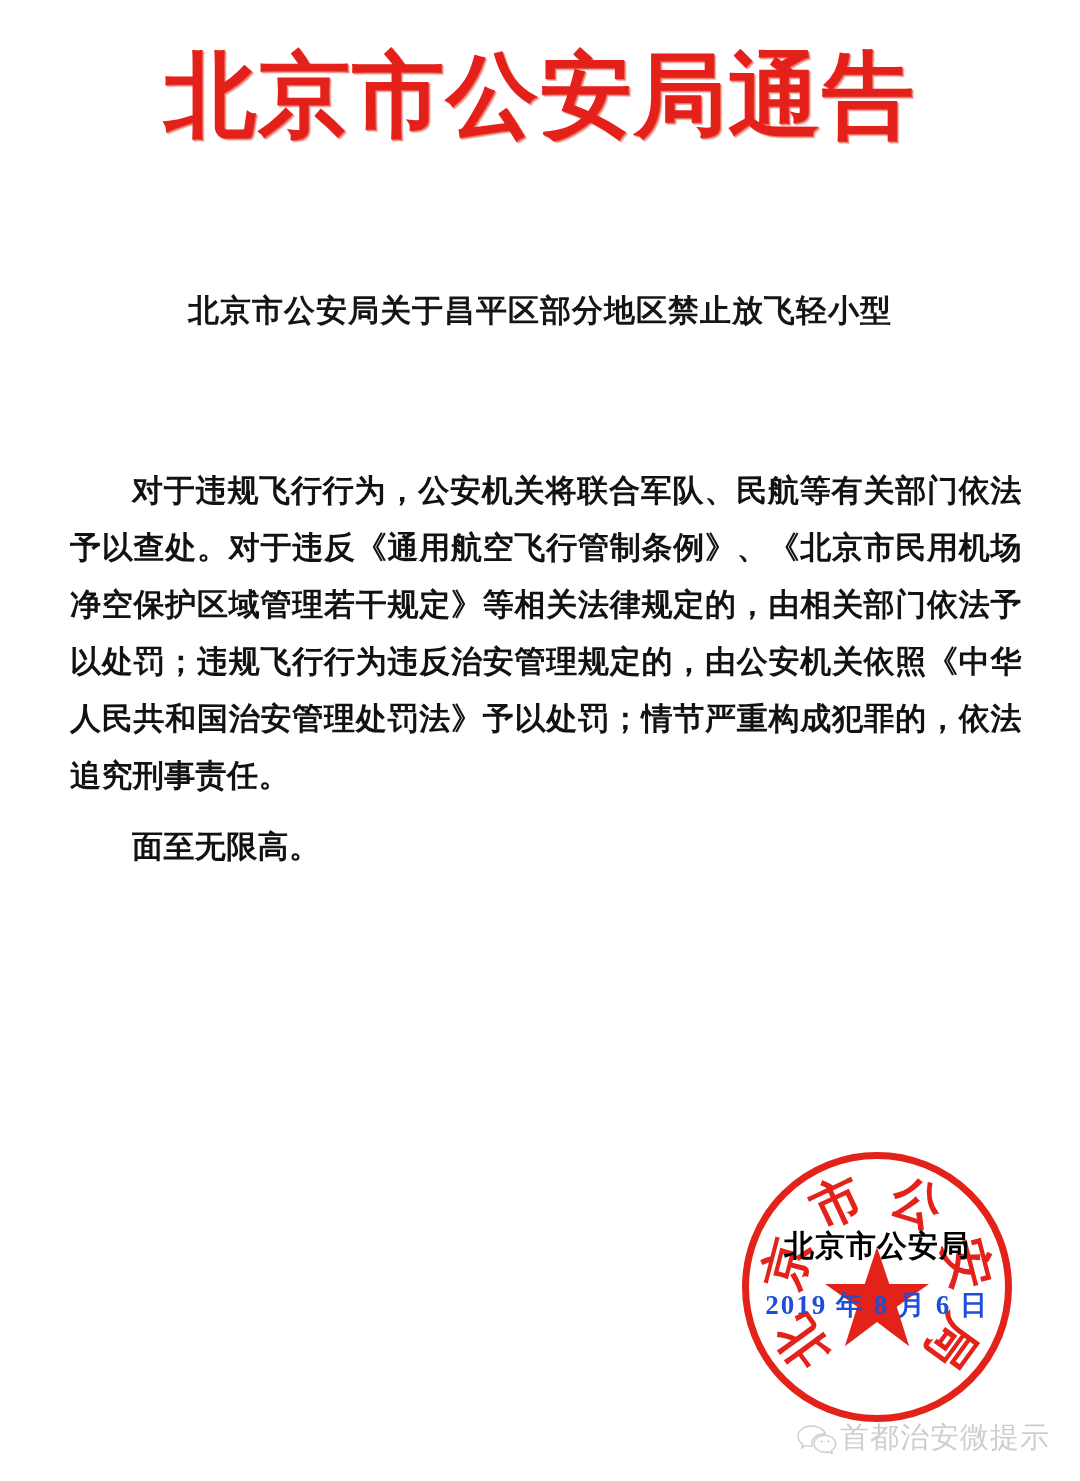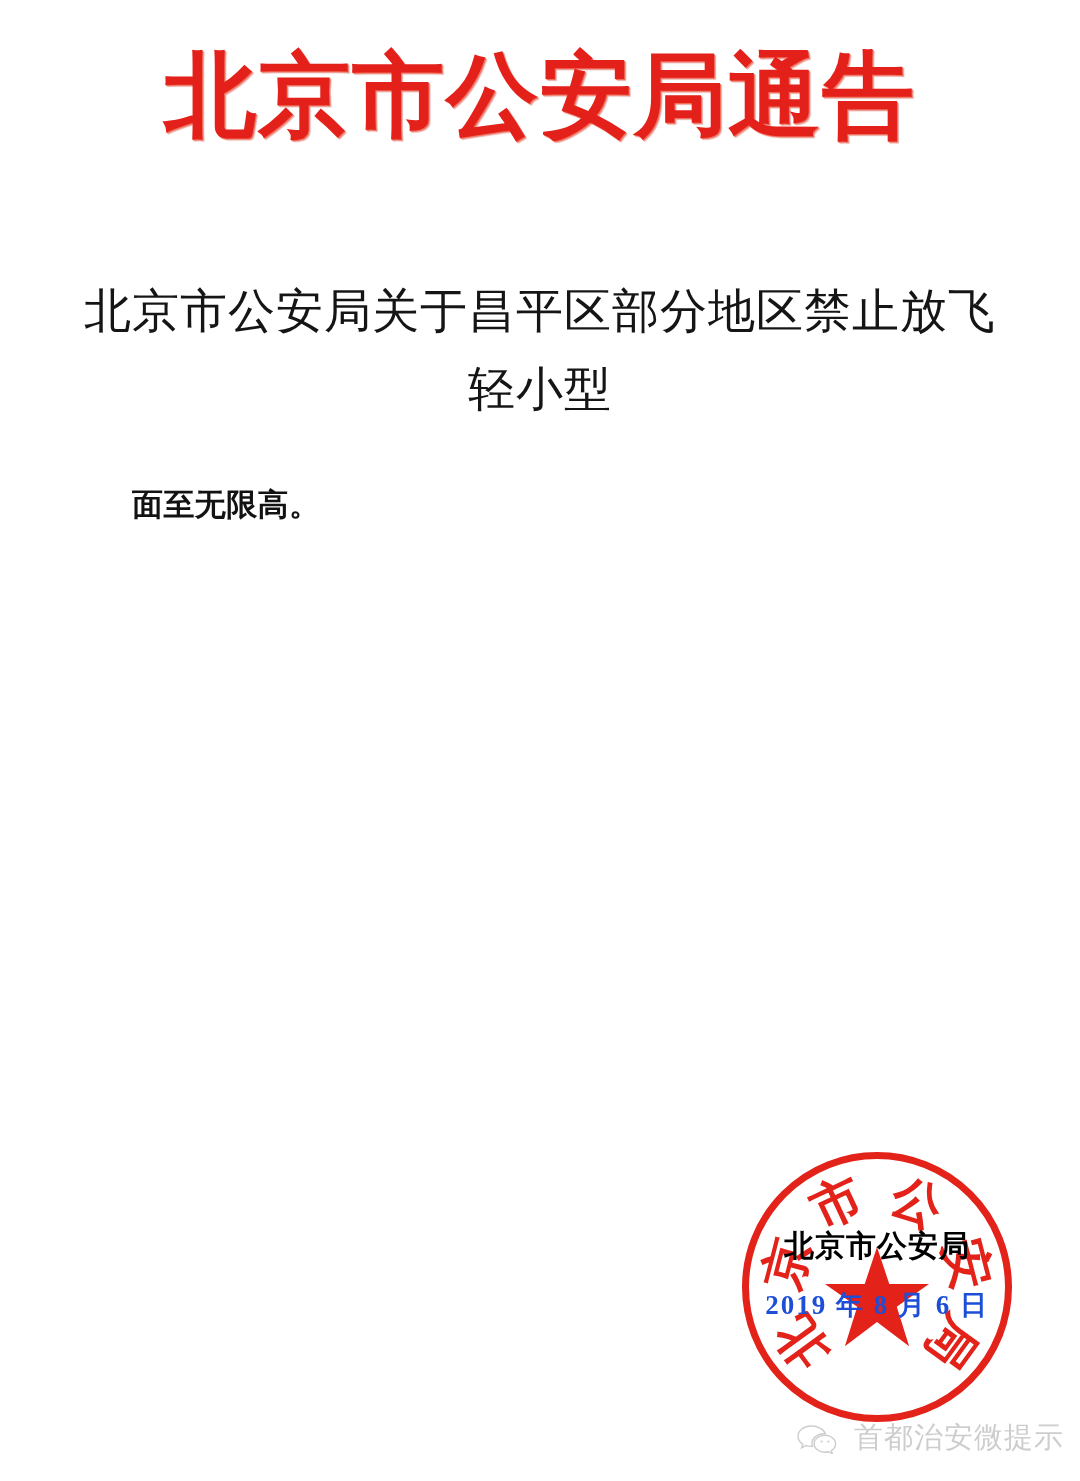--- a/index.html
+++ b/index.html
@@ -40,22 +40,22 @@
       2px 2px 1px rgba(190, 20, 15, 0.35);
   }
 
   
   #subtitle {
     position: absolute;
     top: 272px;
     left: 70px;
     width: 940px;
     text-align: center;
-    font-size: 47px;
-    font-weight: normal;
+    font-size: 31px;
+    font-weight: bold;
     line-height: 78px;
     color: #151515;
     letter-spacing: 1px;
   }
   #subtitle .sub-line {
     display: block;
   }
 
   
   #body-text {
@@ -149,21 +149,21 @@
     z-index: 5;
   }
 
   
   #watermark {
     position: absolute;
     left: 796px;
     top: 1418px;
     display: flex;
     align-items: center;
-    gap: 14px;
+    gap: 0;
     opacity: 0.42;
   }
   #watermark-icon {
     width: 44px;
     height: 32px;
     position: relative;
   }
   #watermark-label {
     font-size: 29px;
     color: #8a8a8a;
@@ -178,20 +178,21 @@
 
   <div id="masthead">
     <div id="masthead-title">北京市公安局通告</div>
   </div>
 
   <div id="subtitle">
     <span class="sub-line">北京市公安局关于昌平区部分地区禁止放飞轻小型</span>
   </div>
 
   <div id="body-text">
+    <p class="para">对于违规飞行行为，公安机关将联合军队、民航等有关部门依法予以查处。对于违反《通用航空飞行管制条例》、《北京市民用机场净空保护区域管理若干规定》等相关法律规定的，由相关部门依法予以处罚；违规飞行行为违反治安管理规定的，由公安机关依照《中华人民共和国治安管理处罚法》予以处罚；情节严重构成犯罪的，依法追究刑事责任。</p>
     <p class="para closing">面至无限高。</p>
   </div>
 
   <div id="seal">
     <div id="seal-ring"></div>
     <div id="seal-arc">
         <span class="seal-arc-char">
           <span style="left: -75.2386px; top: 54.664px; transform: translate(-50%, -50%) rotate(-126deg);">北</span>
         </span>
         <span class="seal-arc-char">

